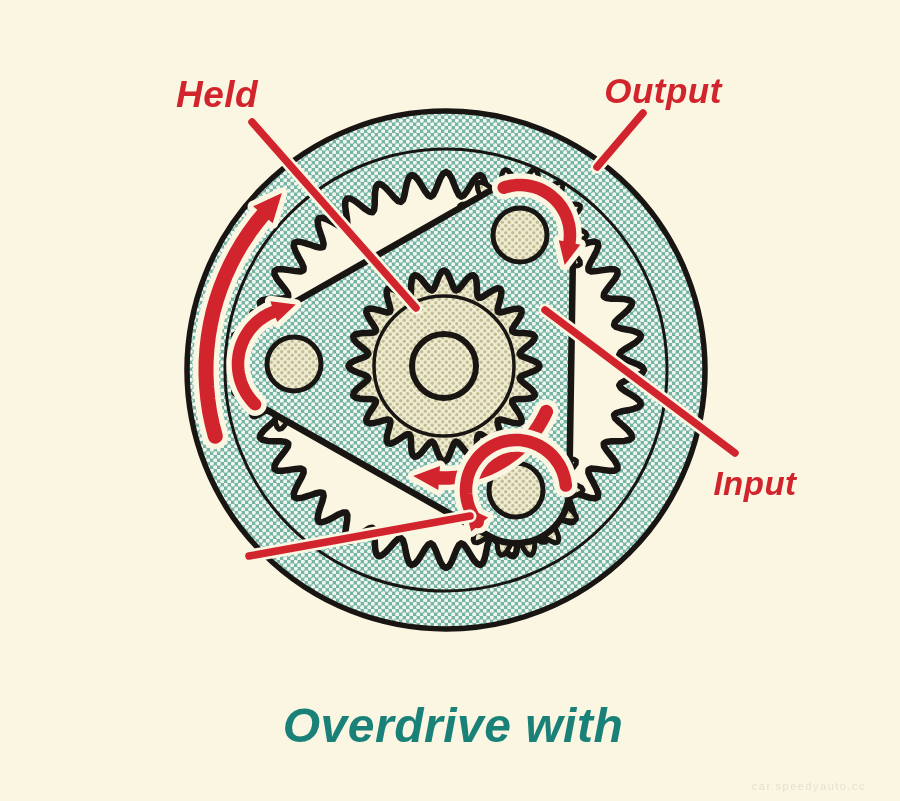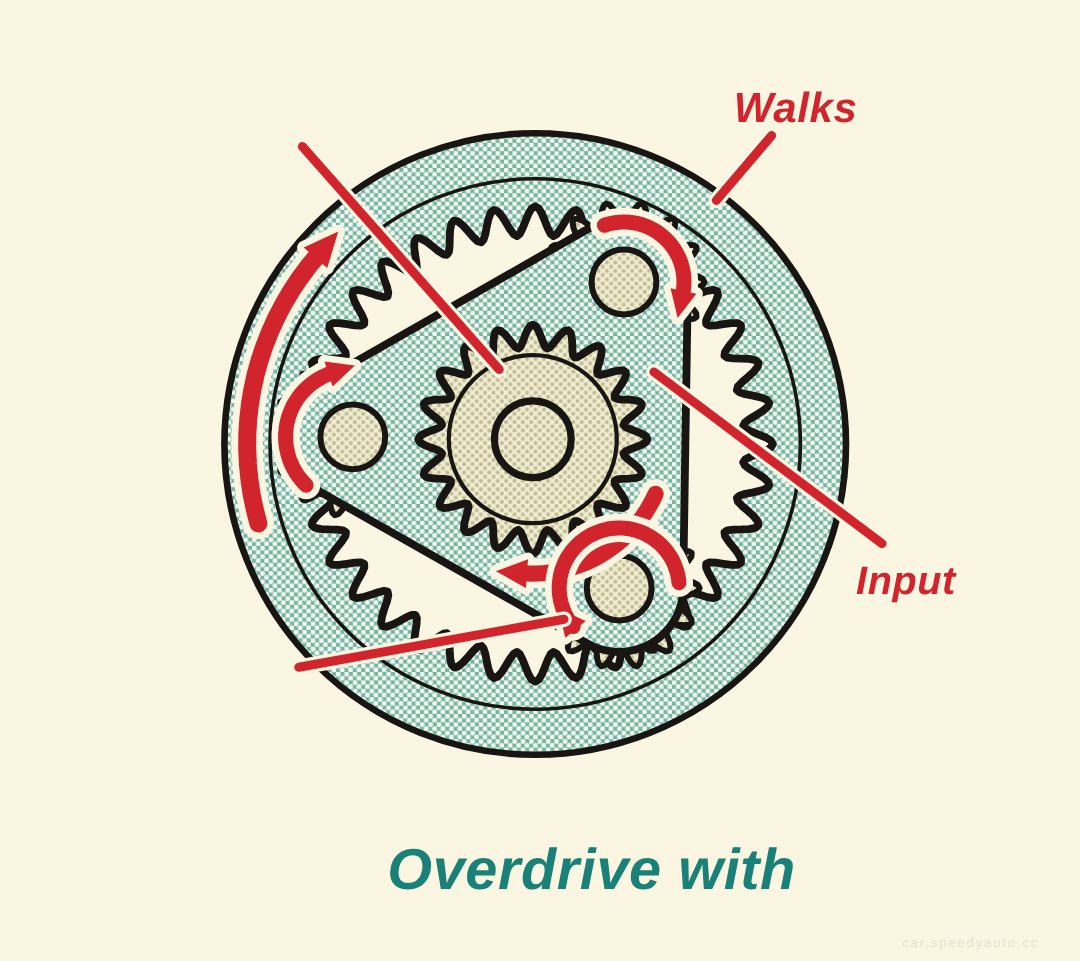--- a/index.html
+++ b/index.html
@@ -122,22 +122,23 @@
           <line x1="545" y1="310" x2="735" y2="453" stroke="#FAF6E2" stroke-width="13" stroke-linecap="round"></line>
           <line x1="545" y1="310" x2="735" y2="453" stroke="#D2242C" stroke-width="7.5" stroke-linecap="round"></line>
         </g>
         <g>
           <line x1="249" y1="556" x2="470" y2="516" stroke="#FAF6E2" stroke-width="13" stroke-linecap="round"></line>
           <line x1="249" y1="556" x2="470" y2="516" stroke="#D2242C" stroke-width="7.5" stroke-linecap="round"></line>
         </g>
       </g>
     </svg>
 
-  <div class="lbl lbl-output red-label" style="color: rgb(210, 36, 44);">Walks</div>
+  <div class="lbl lbl-held red-label" style="color: rgb(210, 36, 44);">Held</div>
+  <div class="lbl lbl-output red-label" style="color: rgb(210, 36, 44);">Output</div>
   <div class="lbl lbl-input red-label" style="color: rgb(210, 36, 44); text-align: right;">Input</div>
 
 
-  <div class="diagram-title" style="color: rgb(26, 129, 121); margin-left: 40px;">
+  <div class="diagram-title" style="color: rgb(26, 129, 121);">
     <div>Overdrive with</div>
   </div>
 
   <div class="watermark" style="color: rgb(230, 225, 208);">car.speedyauto.cc</div>
 </div>
 
 </body></html>

